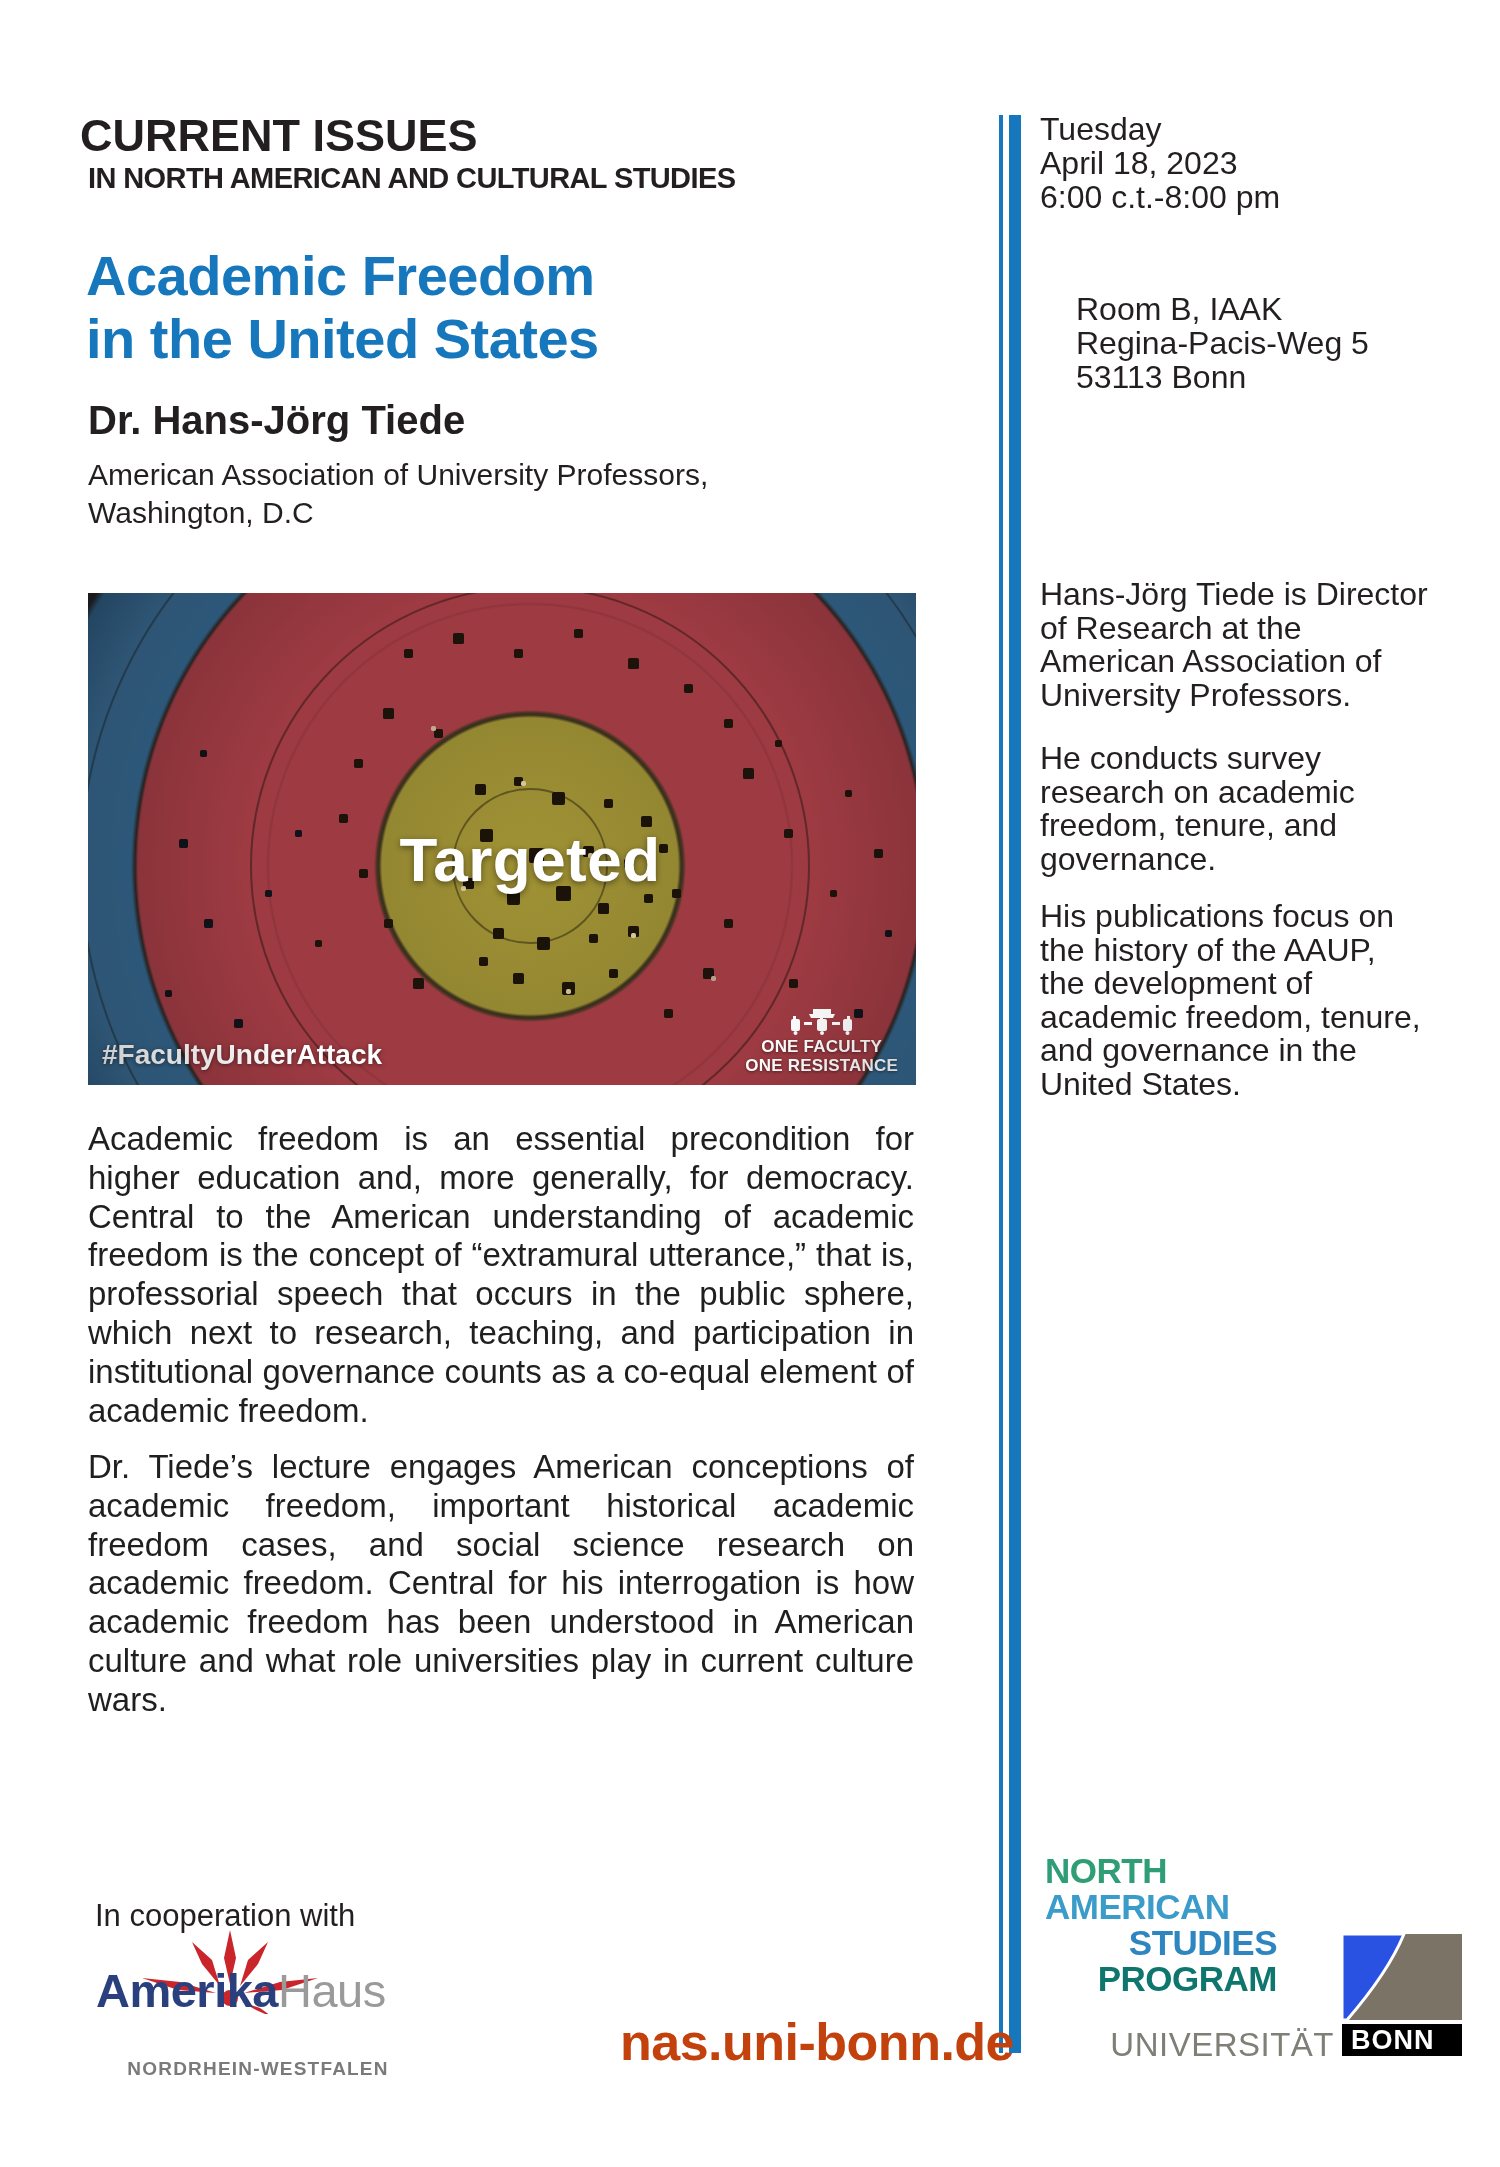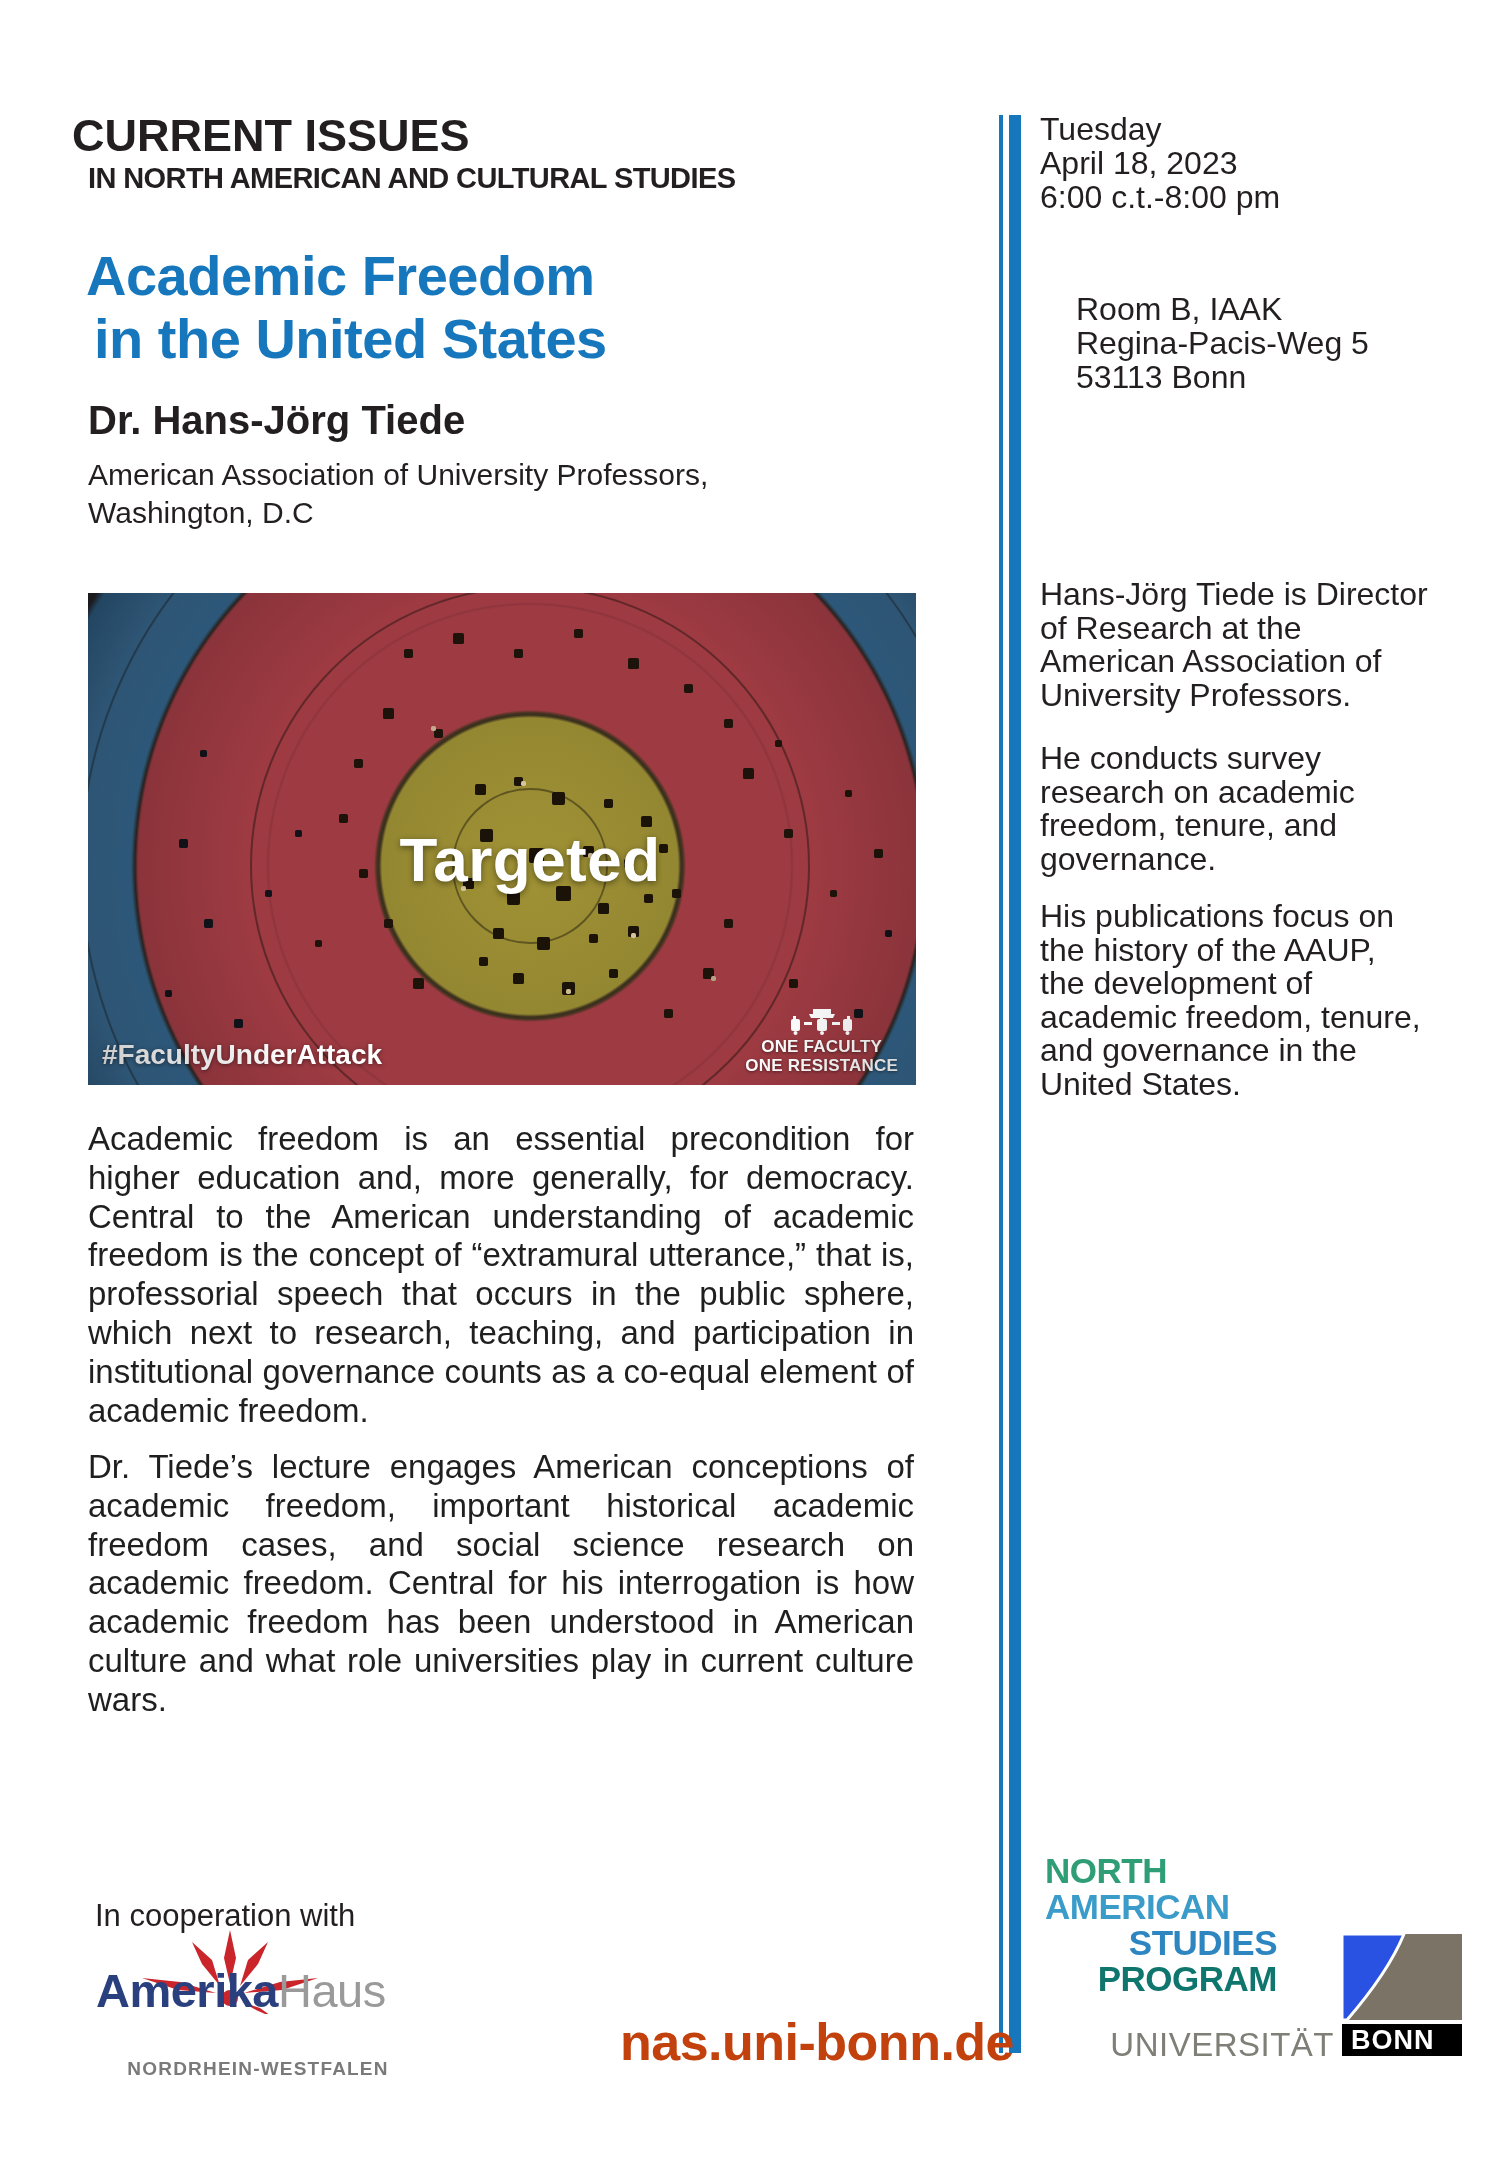--- a/index.html
+++ b/index.html
@@ -2,24 +2,24 @@
 <html><head>
 <meta charset="utf-8">
 <style>
   * { margin:0; padding:0; box-sizing:border-box; }
   html,body { background:#ffffff; }
   body { width:1500px; height:2167px; font-family:"Liberation Sans", sans-serif; color:#1b1b1b; }
   .poster { position:relative; width:1500px; height:2167px; background:#ffffff; overflow:hidden; }
   .abs { position:absolute; }
 
   
-  .kicker1 { left:72px; top:110px; font-size:45px; font-weight:700; letter-spacing:0px; color:#231f20; }
+  .kicker1 { left:80px; top:110px; font-size:45px; font-weight:700; letter-spacing:0px; color:#231f20; }
   .kicker2 { left:88px; top:162px; font-size:29px; font-weight:700; letter-spacing:-0.6px; color:#231f20; }
   .title-line1 { left:86px; top:243px; font-size:56px; font-weight:700; color:#1777bd; letter-spacing:-0.5px; }
-  .title-line2 { left:94px; top:306px; font-size:56px; font-weight:700; color:#1777bd; letter-spacing:-0.5px; }
+  .title-line2 { left:86px; top:306px; font-size:56px; font-weight:700; color:#1777bd; letter-spacing:-0.5px; }
   .speaker { left:88px; top:398px; font-size:40px; font-weight:700; color:#231f20; }
   .affil1 { left:88px; top:458px; font-size:30px; color:#231f20; }
   .affil2 { left:88px; top:496px; font-size:30px; color:#231f20; }
 
   
   .hero { left:88px; top:593px; width:828px; height:492px; overflow:hidden;
           background:
             radial-gradient(circle at 442px 273px,
               #a09234 0px, #948732 148px, #3a2f1d 151px, #40331f 153px,
               #9d3a42 156px, #9d3a42 260px, #8f343c 262px, #9d3a42 264px,

